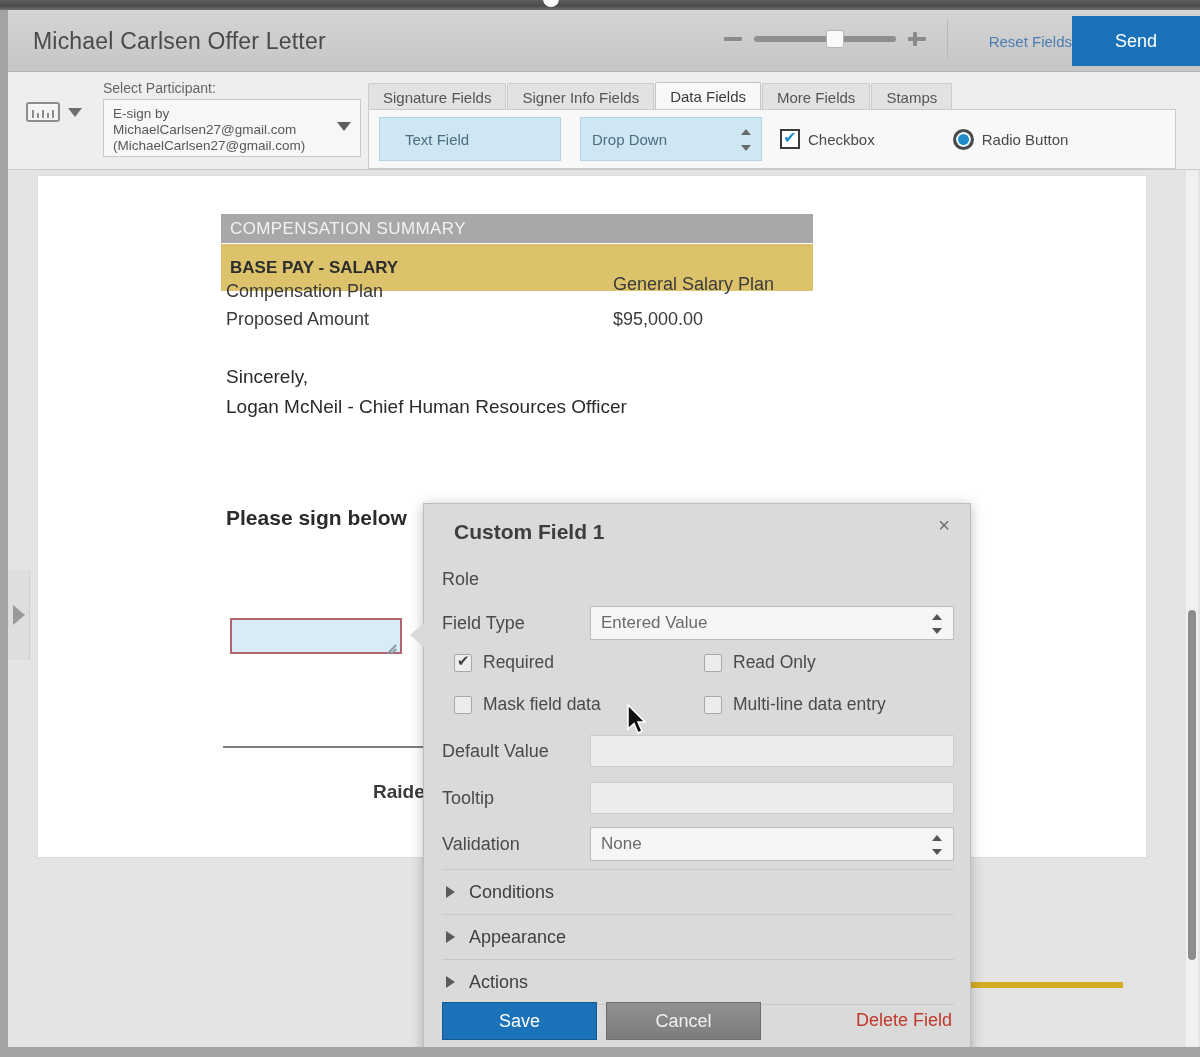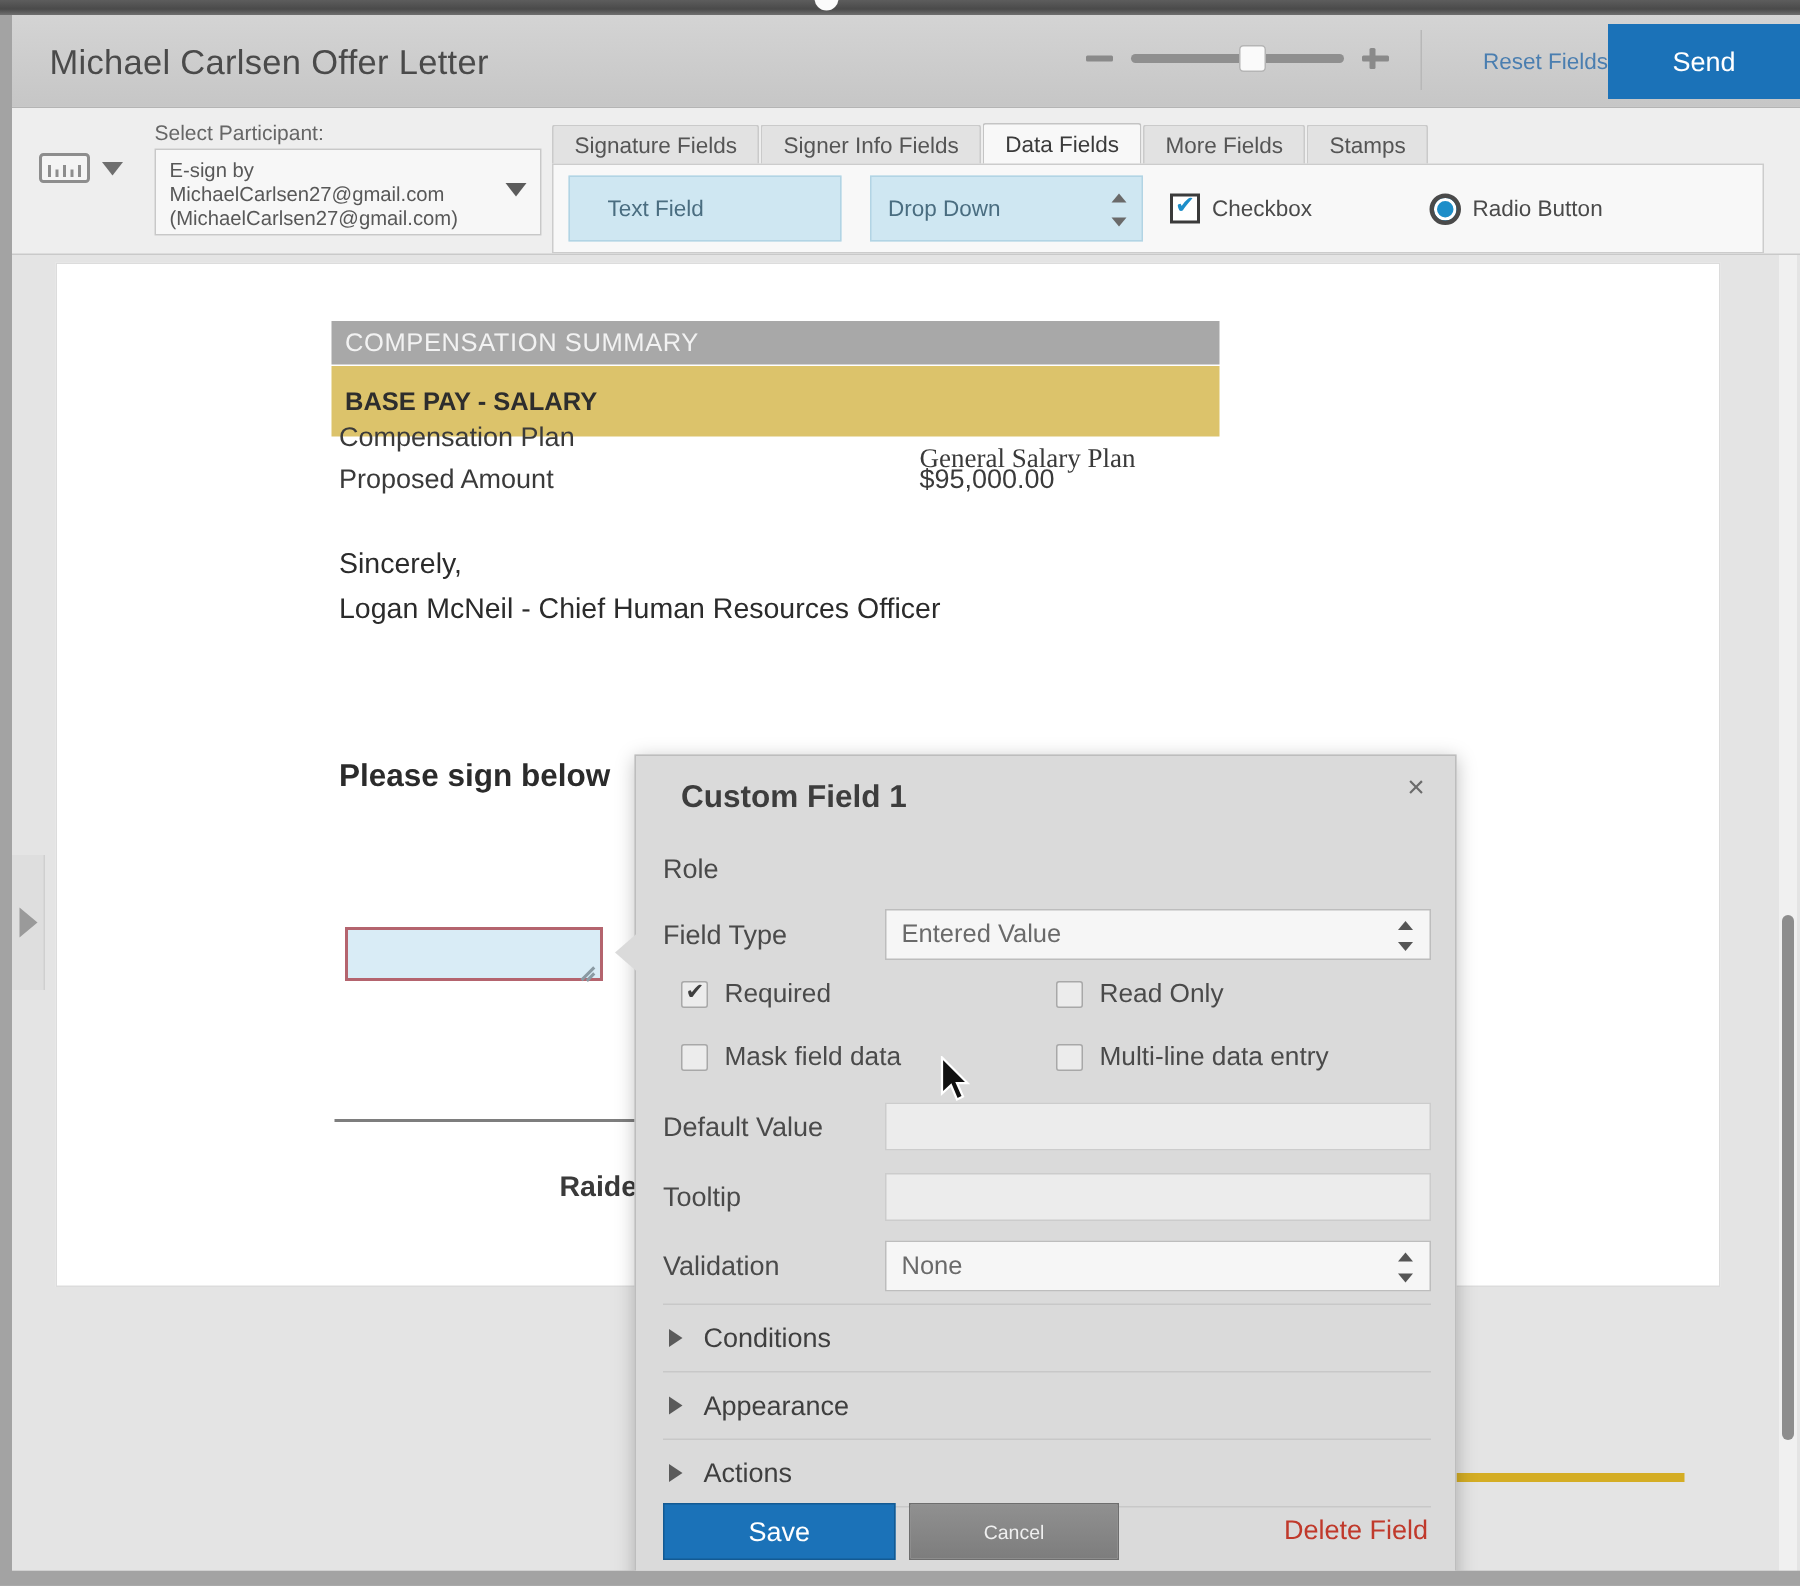--- a/index.html
+++ b/index.html
@@ -297,22 +297,22 @@
   .acc-item .atext { font-size: 18px; color: #3f3f3f; }
   .acc-top-rule { border-top: 1px solid #c8c8c8; }
 
   .dlg-footer { position: absolute; left: 18px; bottom: 16px; width: 512px; height: 40px; }
   .btn-save {
     position: absolute; left: 0; top: 0; width: 155px; height: 38px; background: #1b72b8;
     color: #fff; font-size: 18px; display: flex; align-items: center; justify-content: center;
     cursor: pointer; border: 1px solid #135a93;
   }
   .btn-cancel {
-    position: absolute; left: 164px; top: 0; width: 140px; height: 38px;
-    background: linear-gradient(#909090, #7d7d7d); color: #efefef; font-size: 13px;
+    position: absolute; left: 164px; top: 0; width: 155px; height: 38px;
+    background: linear-gradient(#909090, #7d7d7d); color: #efefef; font-size: 18px;
     display: flex; align-items: center; justify-content: center; cursor: pointer;
     border: 1px solid #6e6e6e;
   }
   .btn-delete {
     position: absolute; right: 2px; top: 8px; font-size: 18px; color: #c0392b; cursor: pointer;
   }
 
   
   .cursor { position: absolute; left: 618px; top: 694px; width: 22px; height: 32px; pointer-events: none; }
 </style>
@@ -400,21 +400,21 @@
 
         <div class="left-flap">
           <div class="tri"></div>
         </div>
 
         <div class="page">
           <div class="comp-head">COMPENSATION SUMMARY</div>
           <div class="base-pay">BASE PAY - SALARY</div>
 
           <div class="doc-row lbl" style="top:105px;">Compensation Plan</div>
-          <div class="doc-row val" style="top:119px;font-family:Liberation Serif, serif;">General Salary Plan</div>
+          <div class="doc-row val" style="top:98px;">General Salary Plan</div>
           <div class="doc-row lbl" style="top:133px;">Proposed Amount</div>
           <div class="doc-row val" style="top:133px;">$95,000.00</div>
 
           <div class="sincerely">Sincerely,</div>
           <div class="signoff">Logan McNeil - Chief Human Resources Officer</div>
 
           <div class="sign-below">Please sign below</div>
 
 
           <div class="blank-field">

